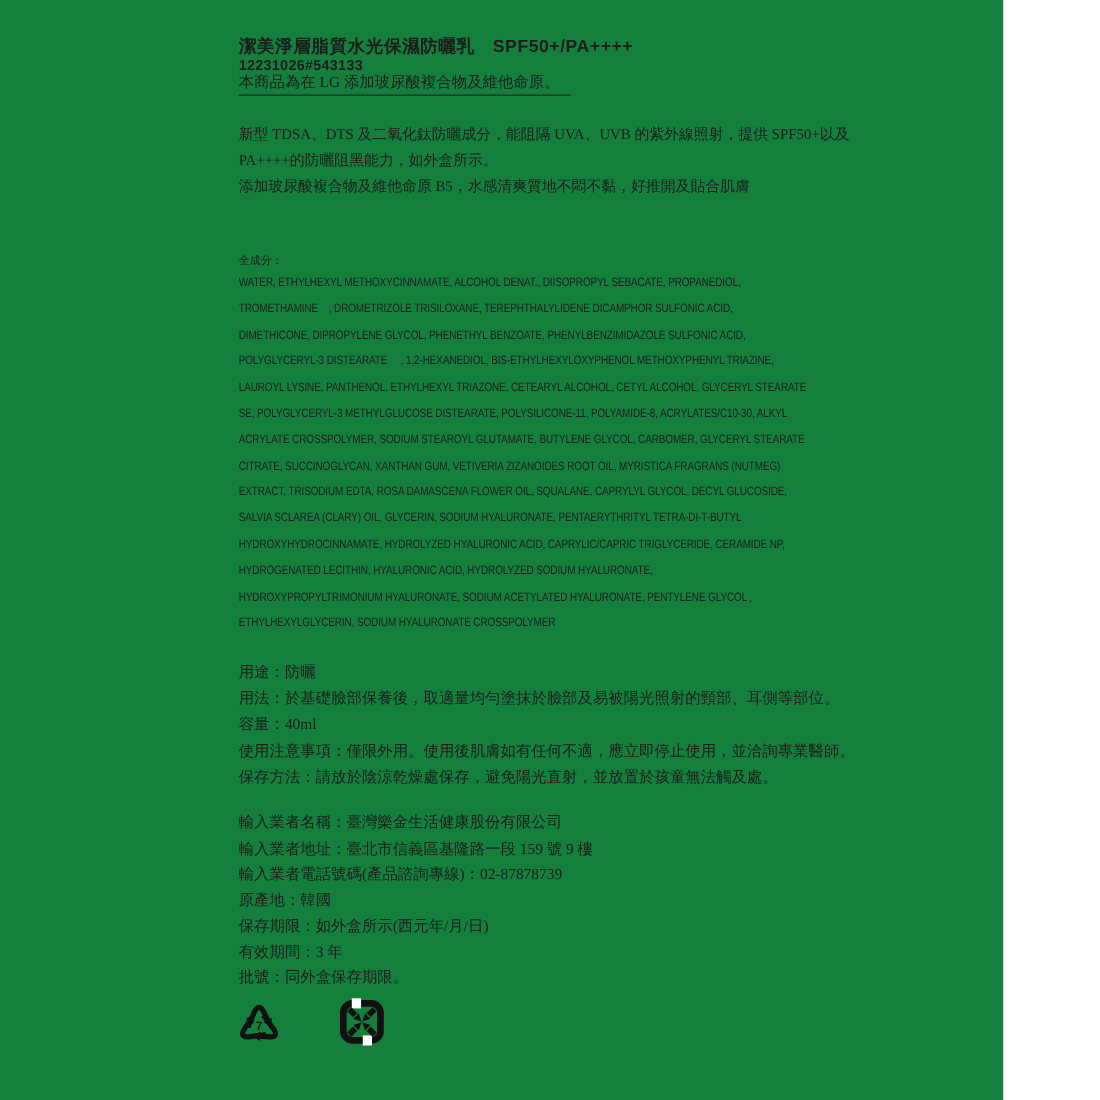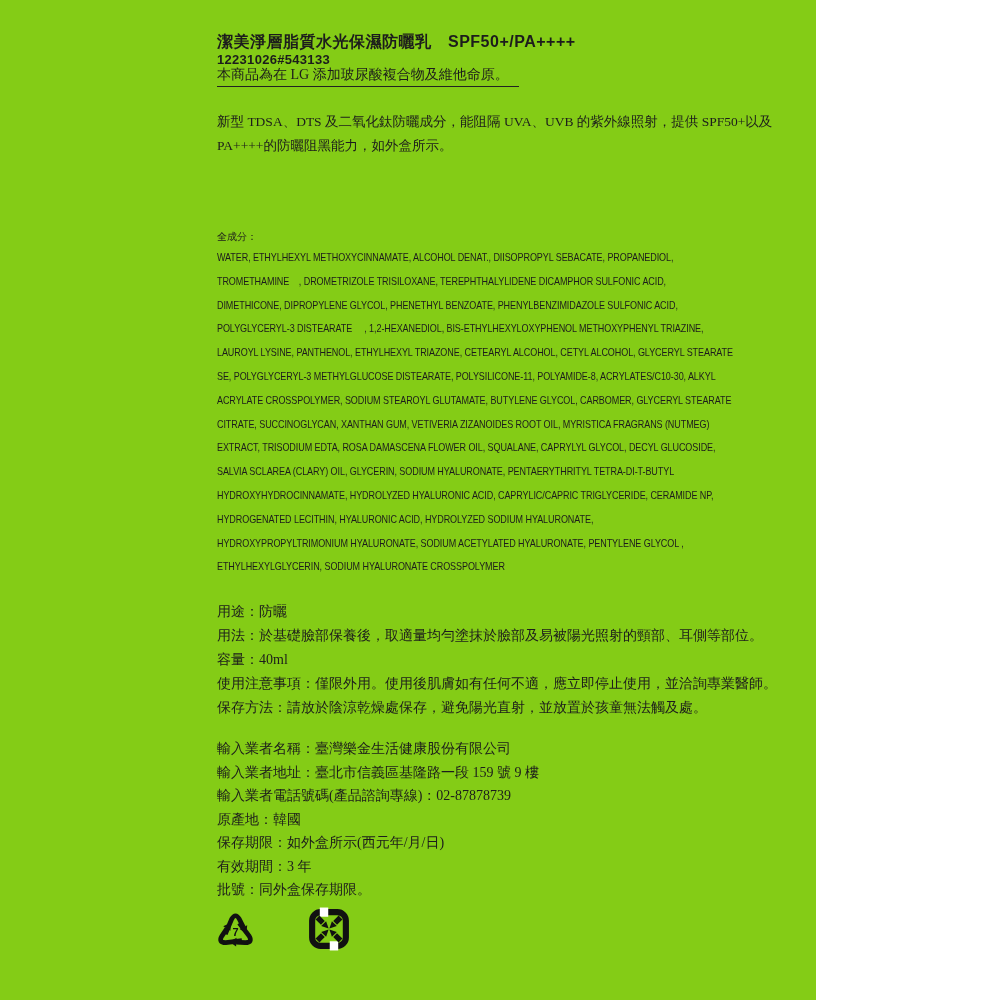--- a/index.html
+++ b/index.html
@@ -1,19 +1,19 @@
 <!DOCTYPE html>
 <html><head>
 <meta charset="utf-8">
 <style>
   html,body{margin:0;padding:0;background:#fff;}
   .page{
     position:relative;
-    width:816px;height:1000px;
-    background:#84cc16;
+    width:912px;height:1000px;
+    background:#15803d;
     color:#1c1c1c;
     font-family:"Liberation Sans","DejaVu Sans",sans-serif;
     overflow:hidden;
   }
   .abs{position:absolute;left:217px;white-space:pre;}
   .title{
     top:32px;
     font-size:16px;font-weight:bold;
     font-family:"Liberation Sans","DejaVu Sans",sans-serif;
     letter-spacing:0.5px;
@@ -66,21 +66,21 @@
 <body>
 
 <div class="page" data-interactable="false">
 
   <div class="abs title" data-interactable="false">潔美淨層脂質水光保濕防曬乳　SPF50+/PA++++</div>
 
   <div class="abs code" data-interactable="false">12231026#543133</div>
 
   <div class="abs auth" data-interactable="false">本商品為在 LG 添加玻尿酸複合物及維他命原。</div>
 
-  <div class="abs cjk-block desc" data-interactable="false"><div data-interactable="false">新型 TDSA、DTS 及二氧化鈦防曬成分，能阻隔 UVA、UVB 的紫外線照射，提供 SPF50+以及</div><div data-interactable="false">PA++++的防曬阻黑能力，如外盒所示。</div></div>
+  <div class="abs cjk-block desc" data-interactable="false"><div data-interactable="false">新型 TDSA、DTS 及二氧化鈦防曬成分，能阻隔 UVA、UVB 的紫外線照射，提供 SPF50+以及</div><div data-interactable="false">PA++++的防曬阻黑能力，如外盒所示。</div><div data-interactable="false">添加玻尿酸複合物及維他命原 B5，水感清爽質地不悶不黏，好推開及貼合肌膚</div></div>
 
   <div class="abs ing-label" data-interactable="false">全成分：</div>
 
   <div class="abs ingredients" data-interactable="false"><div data-interactable="false">WATER, ETHYLHEXYL METHOXYCINNAMATE, ALCOHOL DENAT., DIISOPROPYL SEBACATE, PROPANEDIOL,</div><div data-interactable="false">TROMETHAMINE    , DROMETRIZOLE TRISILOXANE, TEREPHTHALYLIDENE DICAMPHOR SULFONIC ACID,</div><div data-interactable="false">DIMETHICONE, DIPROPYLENE GLYCOL, PHENETHYL BENZOATE, PHENYLBENZIMIDAZOLE SULFONIC ACID,</div><div data-interactable="false">POLYGLYCERYL-3 DISTEARATE     , 1,2-HEXANEDIOL, BIS-ETHYLHEXYLOXYPHENOL METHOXYPHENYL TRIAZINE,</div><div data-interactable="false">LAUROYL LYSINE, PANTHENOL, ETHYLHEXYL TRIAZONE, CETEARYL ALCOHOL, CETYL ALCOHOL, GLYCERYL STEARATE</div><div data-interactable="false">SE, POLYGLYCERYL-3 METHYLGLUCOSE DISTEARATE, POLYSILICONE-11, POLYAMIDE-8, ACRYLATES/C10-30, ALKYL</div><div data-interactable="false">ACRYLATE CROSSPOLYMER, SODIUM STEAROYL GLUTAMATE, BUTYLENE GLYCOL, CARBOMER, GLYCERYL STEARATE</div><div data-interactable="false">CITRATE, SUCCINOGLYCAN, XANTHAN GUM, VETIVERIA ZIZANOIDES ROOT OIL, MYRISTICA FRAGRANS (NUTMEG)</div><div data-interactable="false">EXTRACT, TRISODIUM EDTA, ROSA DAMASCENA FLOWER OIL, SQUALANE, CAPRYLYL GLYCOL, DECYL GLUCOSIDE,</div><div data-interactable="false">SALVIA SCLAREA (CLARY) OIL, GLYCERIN, SODIUM HYALURONATE, PENTAERYTHRITYL TETRA-DI-T-BUTYL</div><div data-interactable="false">HYDROXYHYDROCINNAMATE, HYDROLYZED HYALURONIC ACID, CAPRYLIC/CAPRIC TRIGLYCERIDE, CERAMIDE NP,</div><div data-interactable="false">HYDROGENATED LECITHIN, HYALURONIC ACID, HYDROLYZED SODIUM HYALURONATE,</div><div data-interactable="false">HYDROXYPROPYLTRIMONIUM HYALURONATE, SODIUM ACETYLATED HYALURONATE, PENTYLENE GLYCOL ,</div><div data-interactable="false">ETHYLHEXYLGLYCERIN, SODIUM HYALURONATE CROSSPOLYMER</div></div>
 
   <div class="abs cjk-block usage" style="font-size:14px;" data-interactable="false"><div data-interactable="false">用途：防曬</div><div data-interactable="false">用法：於基礎臉部保養後，取適量均勻塗抹於臉部及易被陽光照射的頸部、耳側等部位。</div><div data-interactable="false">容量：40ml</div><div data-interactable="false">使用注意事項：僅限外用。使用後肌膚如有任何不適，應立即停止使用，並洽詢專業醫師。</div><div data-interactable="false">保存方法：請放於陰涼乾燥處保存，避免陽光直射，並放置於孩童無法觸及處。</div></div>
 
   <div class="abs cjk-block importer" style="font-size:14px;" data-interactable="false"><div data-interactable="false">輸入業者名稱：臺灣樂金生活健康股份有限公司</div><div data-interactable="false">輸入業者地址：臺北市信義區基隆路一段 159 號 9 樓</div><div data-interactable="false">輸入業者電話號碼(產品諮詢專線)：02-87878739</div><div data-interactable="false">原產地：韓國</div><div data-interactable="false">保存期限：如外盒所示(西元年/月/日)</div><div data-interactable="false">有效期間：3 年</div><div data-interactable="false">批號：同外盒保存期限。</div></div>
 
   <div class="icons" data-interactable="false">

